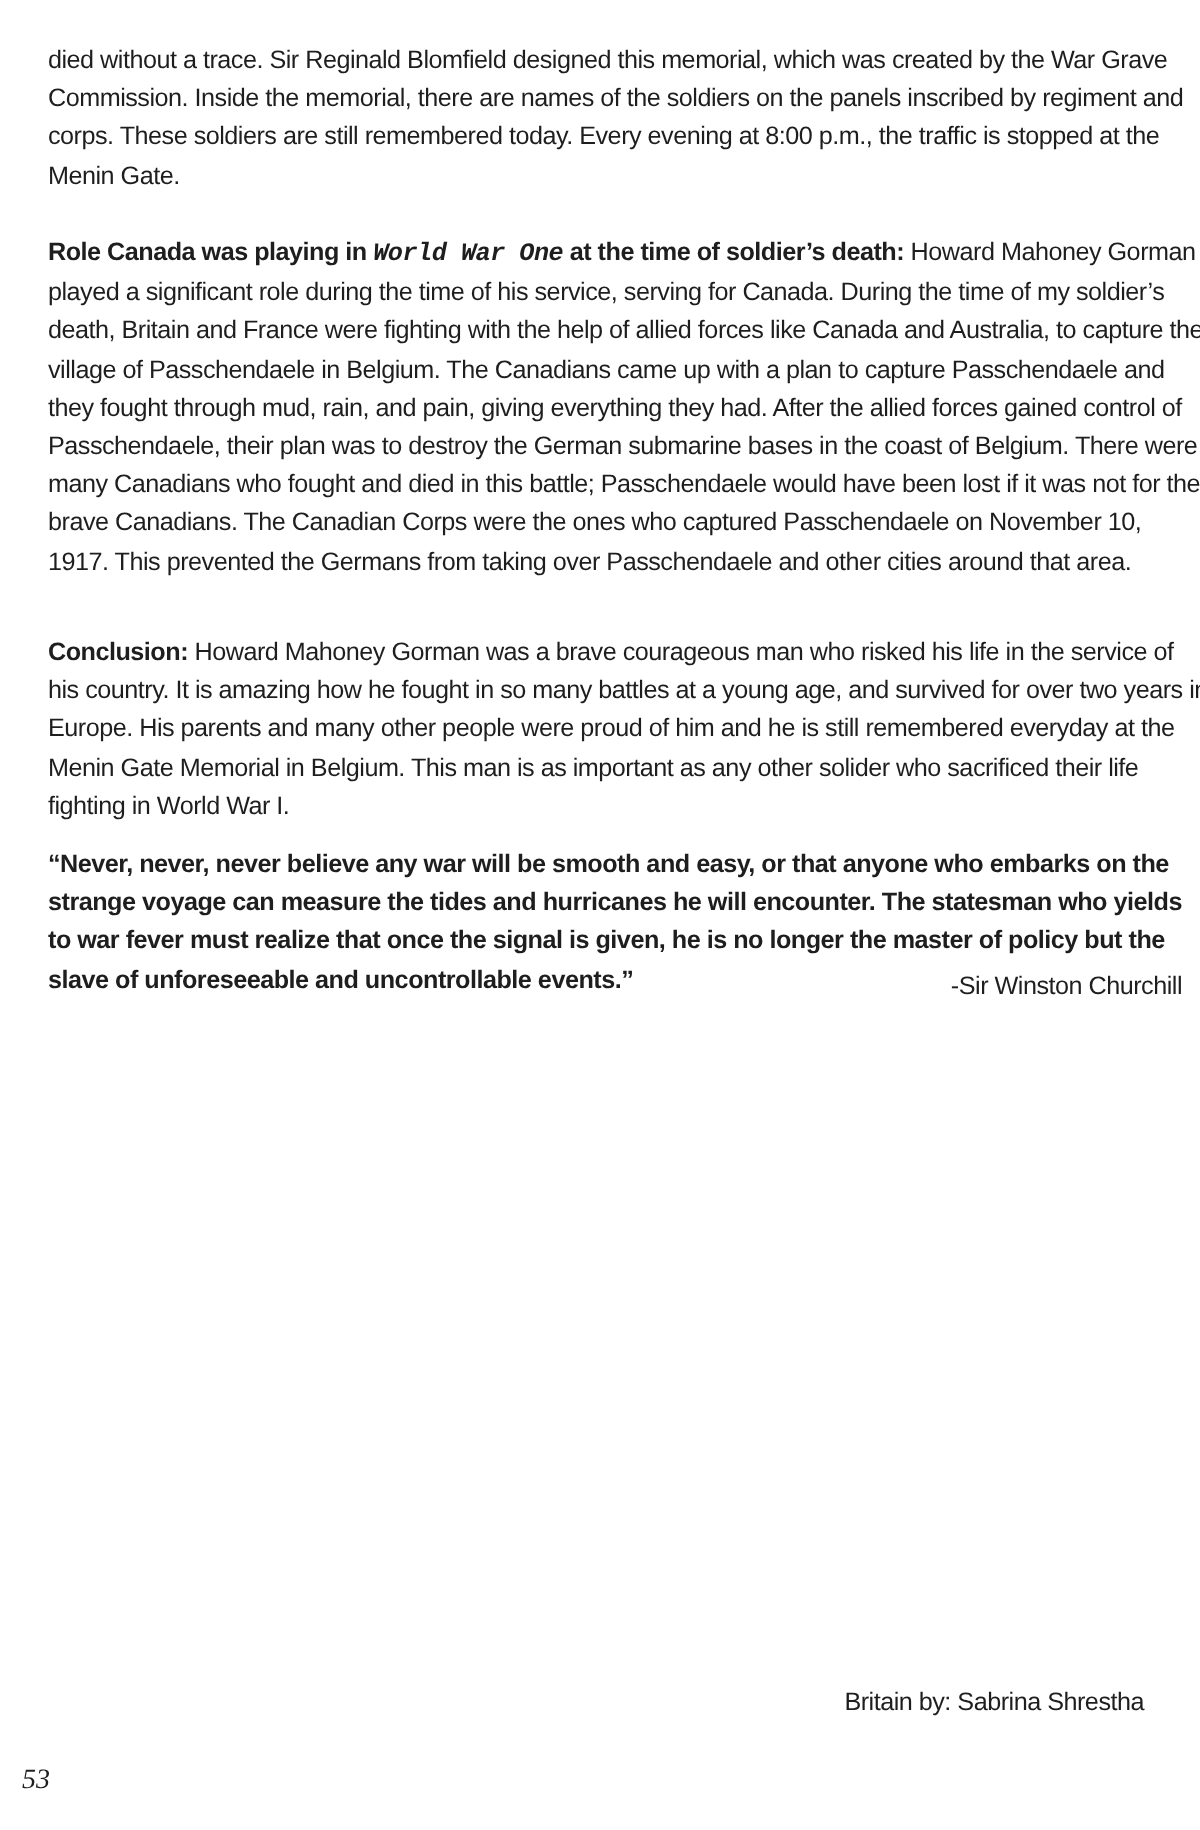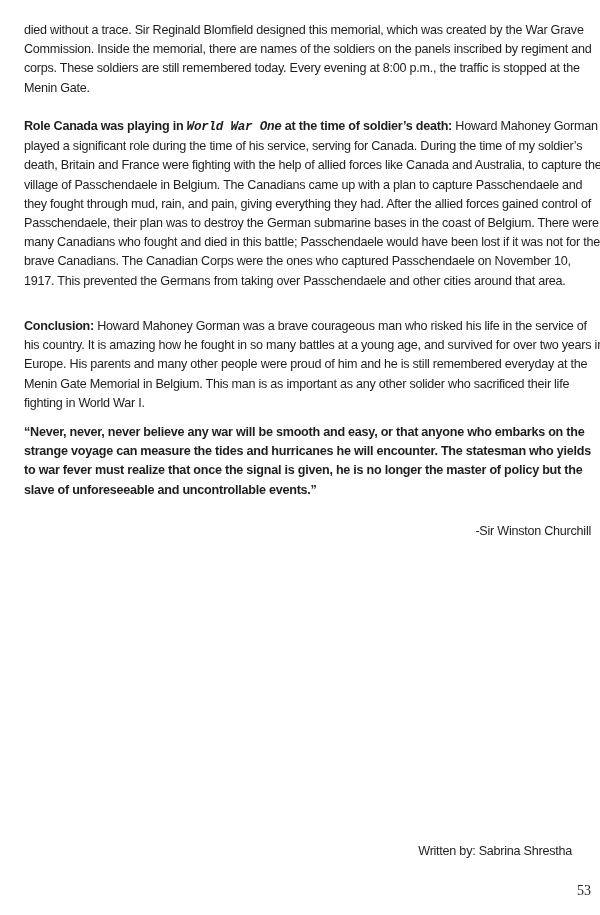--- a/index.html
+++ b/index.html
@@ -11,38 +11,38 @@
     .page { position: absolute; left: 11px; top: 0; width: 580px; }
     .para {
       position: absolute; left: 0; width: 580px;
       font-size: 12.6px; line-height: 19.2px; letter-spacing: -0.25px;
       margin: 13px;
     }
     .p1 { top: 8px; }
     .p2 { top: 104px; }
     .p3 { top: 304px; }
     .p4 { top: 410px; font-weight: bold; }
-    .attrib { position: absolute; top: 486px; right: 0; font-size: 12.6px; letter-spacing: -0.25px; margin-top: 38px; }
+    .attrib { position: absolute; top: 486px; right: 0; font-size: 12.6px; letter-spacing: -0.25px; }
     .byline { position: absolute; top: 844px; right: 19px; font-size: 12.6px; letter-spacing: -0.25px; }
     .pagenum {
-      position: absolute; top: 883px; left: 0; width: 580px; text-align: right;
-      font-family: "Liberation Serif", serif; font-size: 14px;
+      position: absolute; top: 883px; left: 0; width: 580px; text-align: left;
+      font-family: "Liberation Serif", serif; font-size: 14px; font-style: italic;
     }
     b { font-weight: bold; }
     i { font-style: italic; font-family: Liberation Mono, monospace; }
   </style>
 </head>
 <body>
 
 <div class="page">
   <p class="para p1">died without a trace. Sir Reginald Blomfield designed this memorial, which was created by the War Grave Commission. Inside the memorial, there are names of the soldiers on the panels inscribed by regiment and corps. These soldiers are still remembered today. Every evening at 8:00 p.m., the traffic is stopped at the Menin Gate.</p>
 
   <p class="para p2"><b><span>Role Canada was playing in </span><i>World War One</i><span> at the time of soldier’s death:</span></b><span> Howard Mahoney Gorman played a significant role during the time of his service, serving for Canada. During the time of my soldier’s death, Britain and France were fighting with the help of allied forces like Canada and Australia, to capture the village of Passchendaele in Belgium. The Canadians came up with a plan to capture Passchendaele and they fought through mud, rain, and pain, giving everything they had. After the allied forces gained control of Passchendaele, their plan was to destroy the German submarine bases in the coast of Belgium. There were many Canadians who fought and died in this battle; Passchendaele would have been lost if it was not for the brave Canadians. The Canadian Corps were the ones who captured Passchendaele on November 10, 1917. This prevented the Germans from taking over Passchendaele and other cities around that area.</span></p>
 
   <p class="para p3"><b>Conclusion:</b><span> Howard Mahoney Gorman was a brave courageous man who risked his life in the service of his country. It is amazing how he fought in so many battles at a young age, and survived for over two years in Europe. His parents and many other people were proud of him and he is still remembered everyday at the Menin Gate Memorial in Belgium. This man is as important as any other solider who sacrificed their life fighting in World War I.</span></p>
 
   <p class="para p4">“Never, never, never believe any war will be smooth and easy, or that anyone who embarks on the strange voyage can measure the tides and hurricanes he will encounter. The statesman who yields to war fever must realize that once the signal is given, he is no longer the master of policy but the slave of unforeseeable and uncontrollable events.”</p>
   <div class="attrib">-Sir Winston Churchill</div>
 
-  <div class="byline">Written by: Sabrina Shrestha</div>
+  <div class="byline">Britain by: Sabrina Shrestha</div>
 
   <div class="pagenum">53</div>
 </div>
 
 </body></html>

